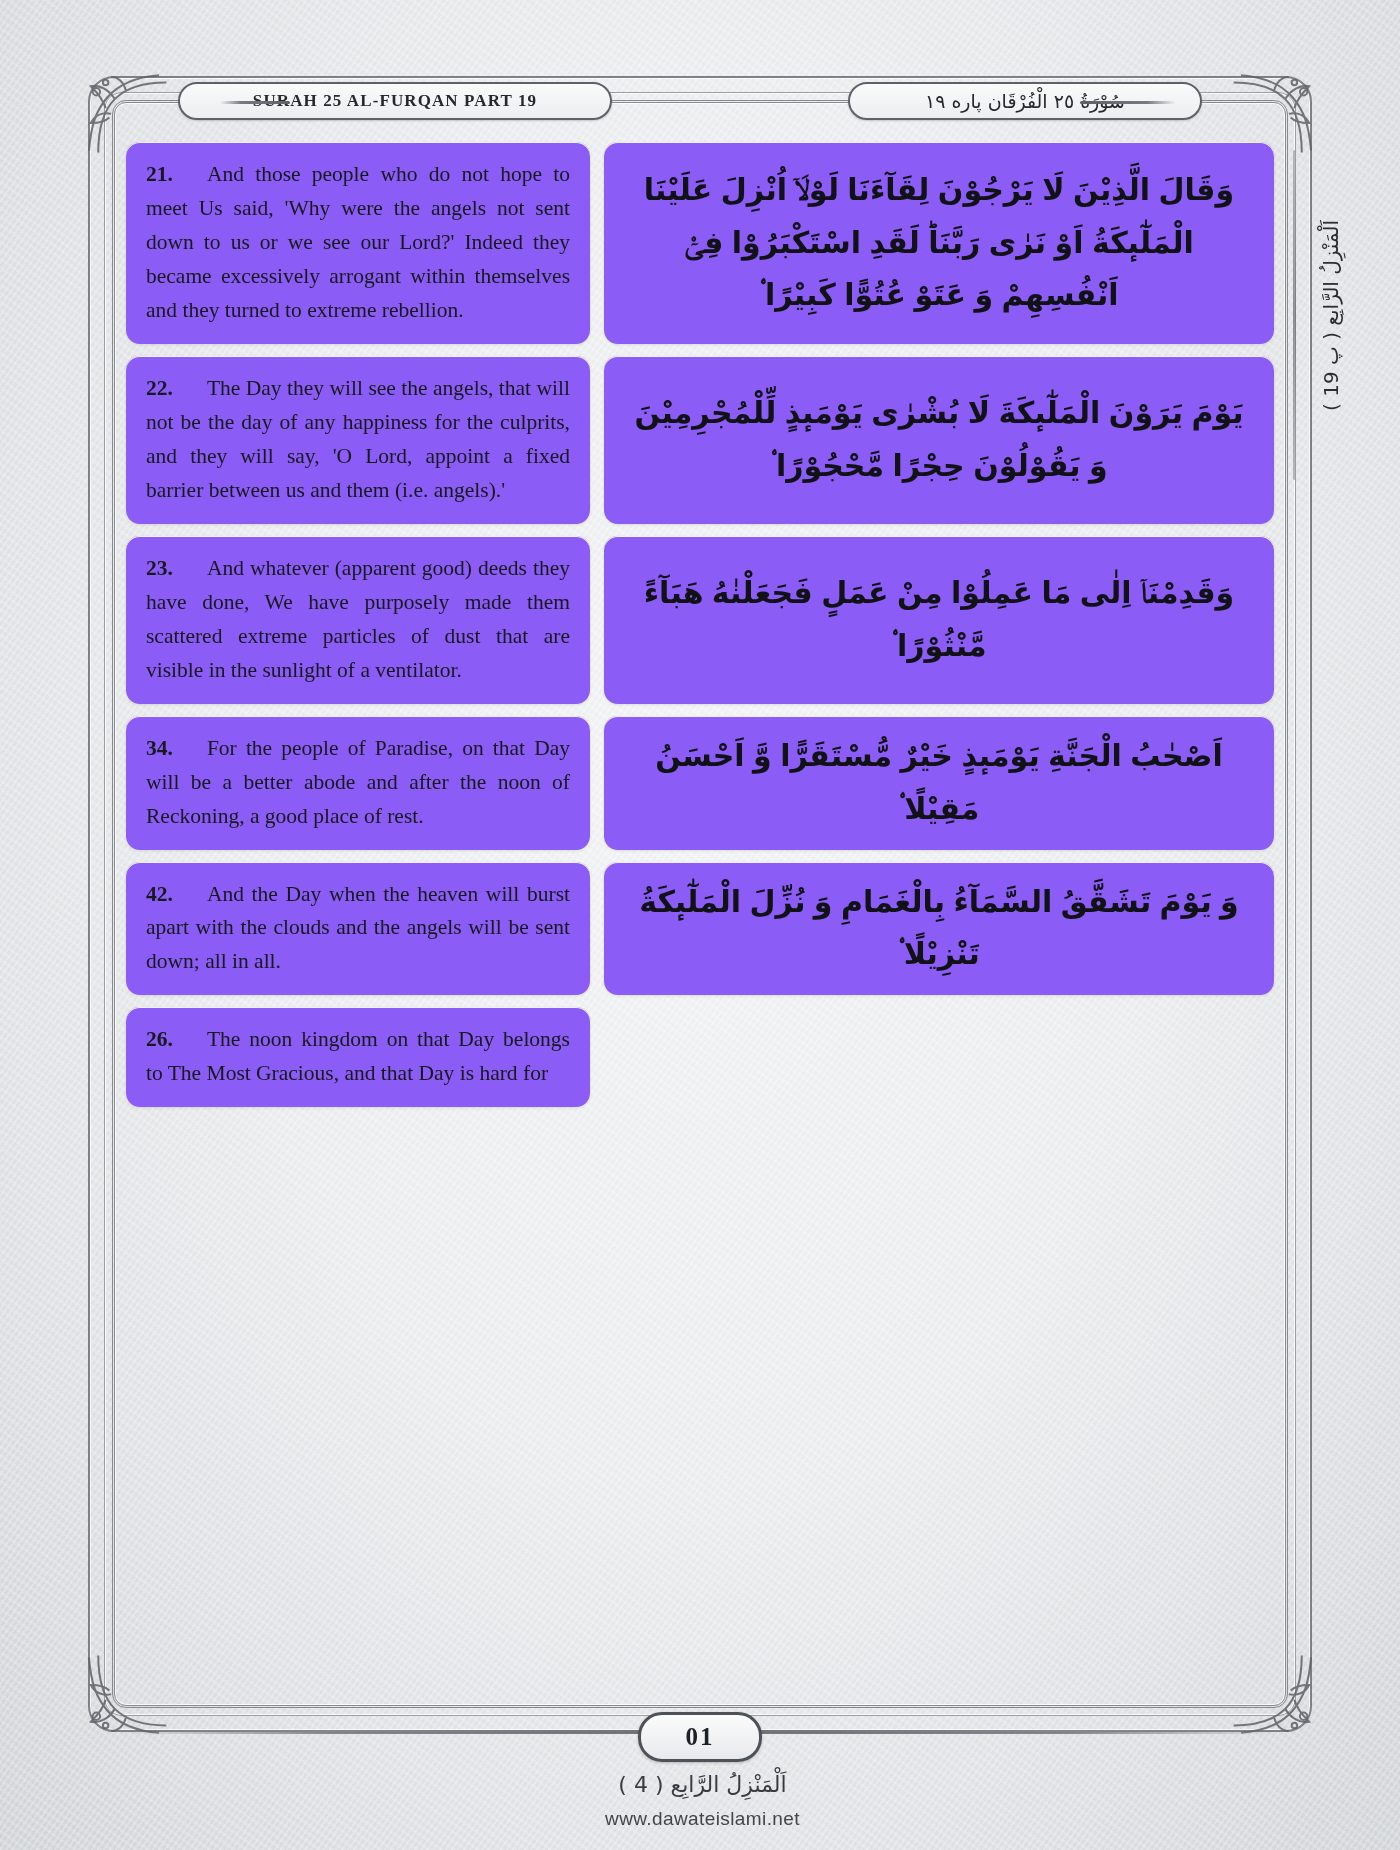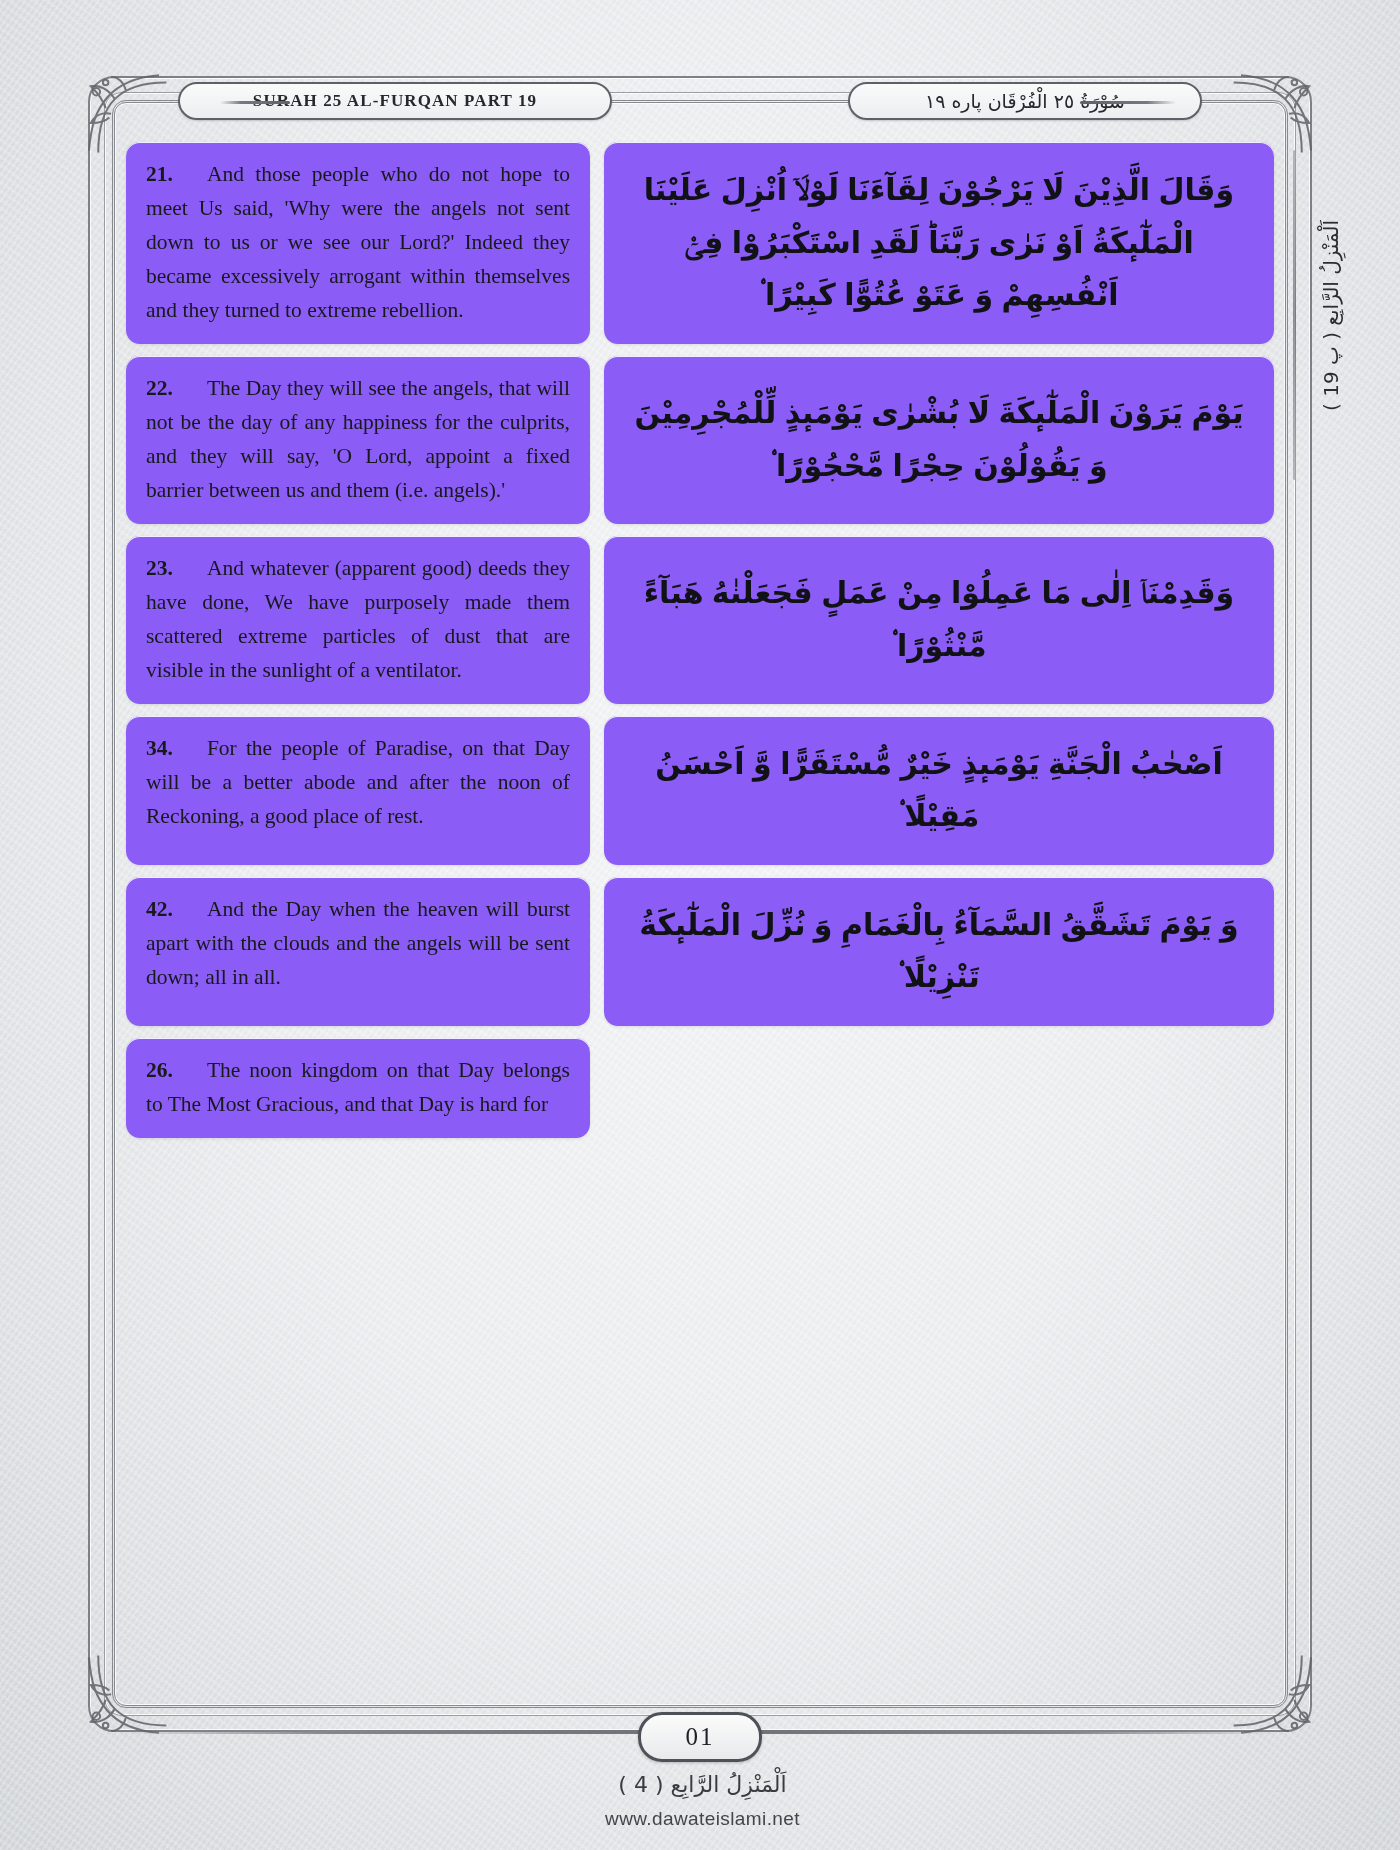--- a/index.html
+++ b/index.html
@@ -127,21 +127,21 @@
     margin:0;
   }
   .vnum{font-weight:700;margin-right:34px;}
   .ar-text{
     font-family:"DejaVu Sans", sans-serif;
     direction:rtl;
     text-align:center;
     color:#101215;
     font-size:30px;
     line-height:1.75;
-    margin:8px;
+    margin:0;
     word-spacing:-2px;
     font-weight:600;
   }
 
   
   .side-tab{
     position:absolute;
     right:36px;top:150px;
     width:66px;height:330px;
     display:flex;align-items:center;justify-content:center;
@@ -172,21 +172,21 @@
   }
   .page-pill{
     position:absolute;left:50%;transform:translateX(-50%);
     top:1712px;
     width:118px;height:44px;
     border:3px solid #4e5258;
     border-radius:24px;
     background:linear-gradient(180deg,#fbfbfb,#e9eaec);
     display:flex;align-items:center;justify-content:center;
     font-family:"Liberation Serif", serif;
-    font-size:25px;font-weight:400;color:#1d2024;
+    font-size:25px;font-weight:700;color:#1d2024;
     letter-spacing:2px;
     box-shadow:0 1px 3px rgba(0,0,0,.22);
   }
   .footer{
     position:absolute;left:5px;right:0;top:1772px;
     text-align:center;
   }
   .footer .manzil{
     font-family:"DejaVu Sans", sans-serif;
     font-size:22px;color:#383b40;direction:rtl;

